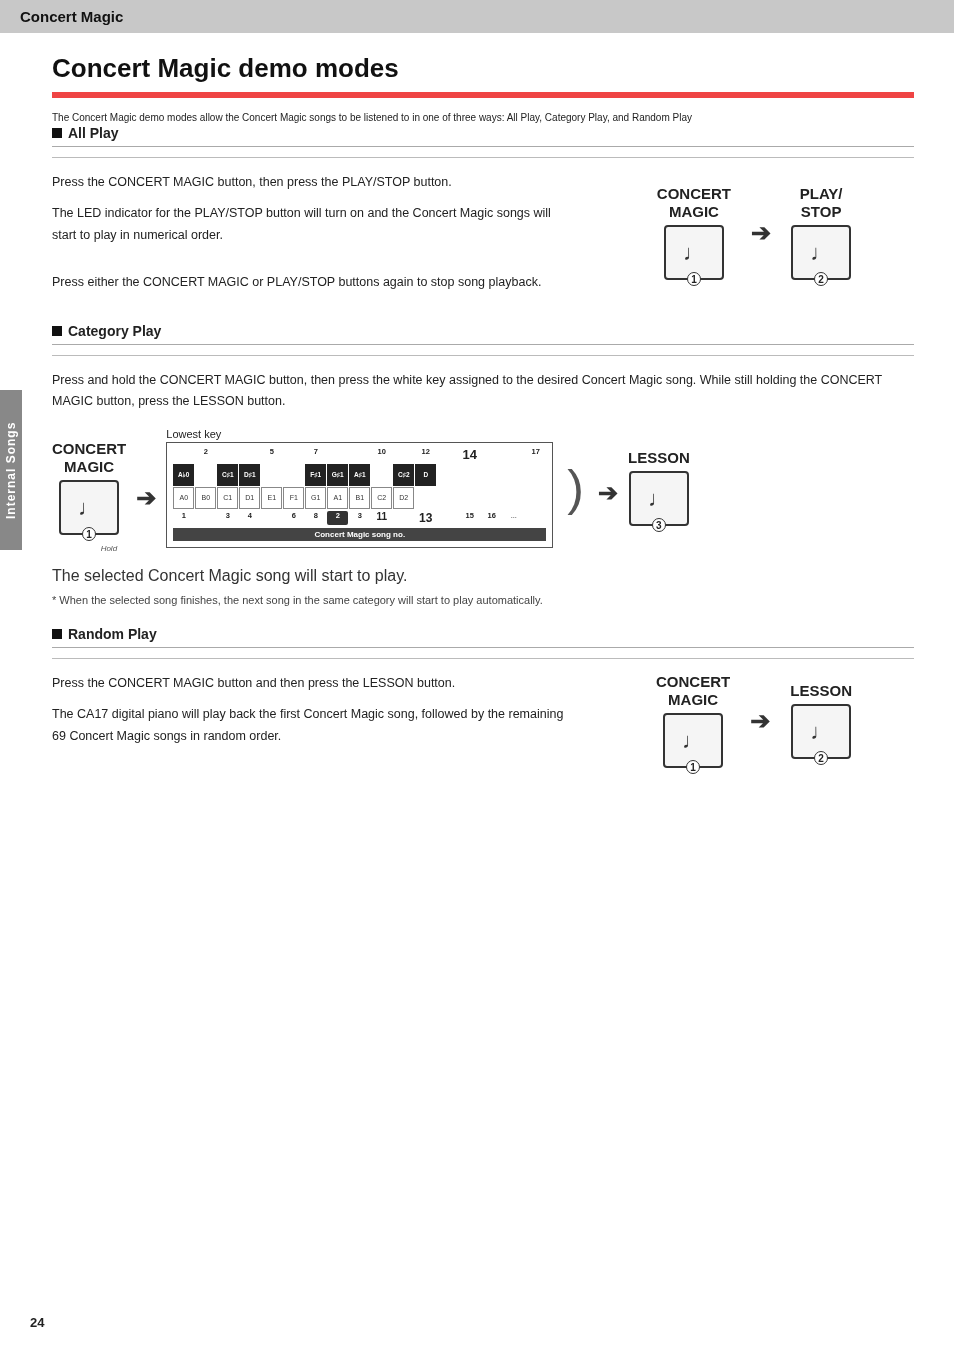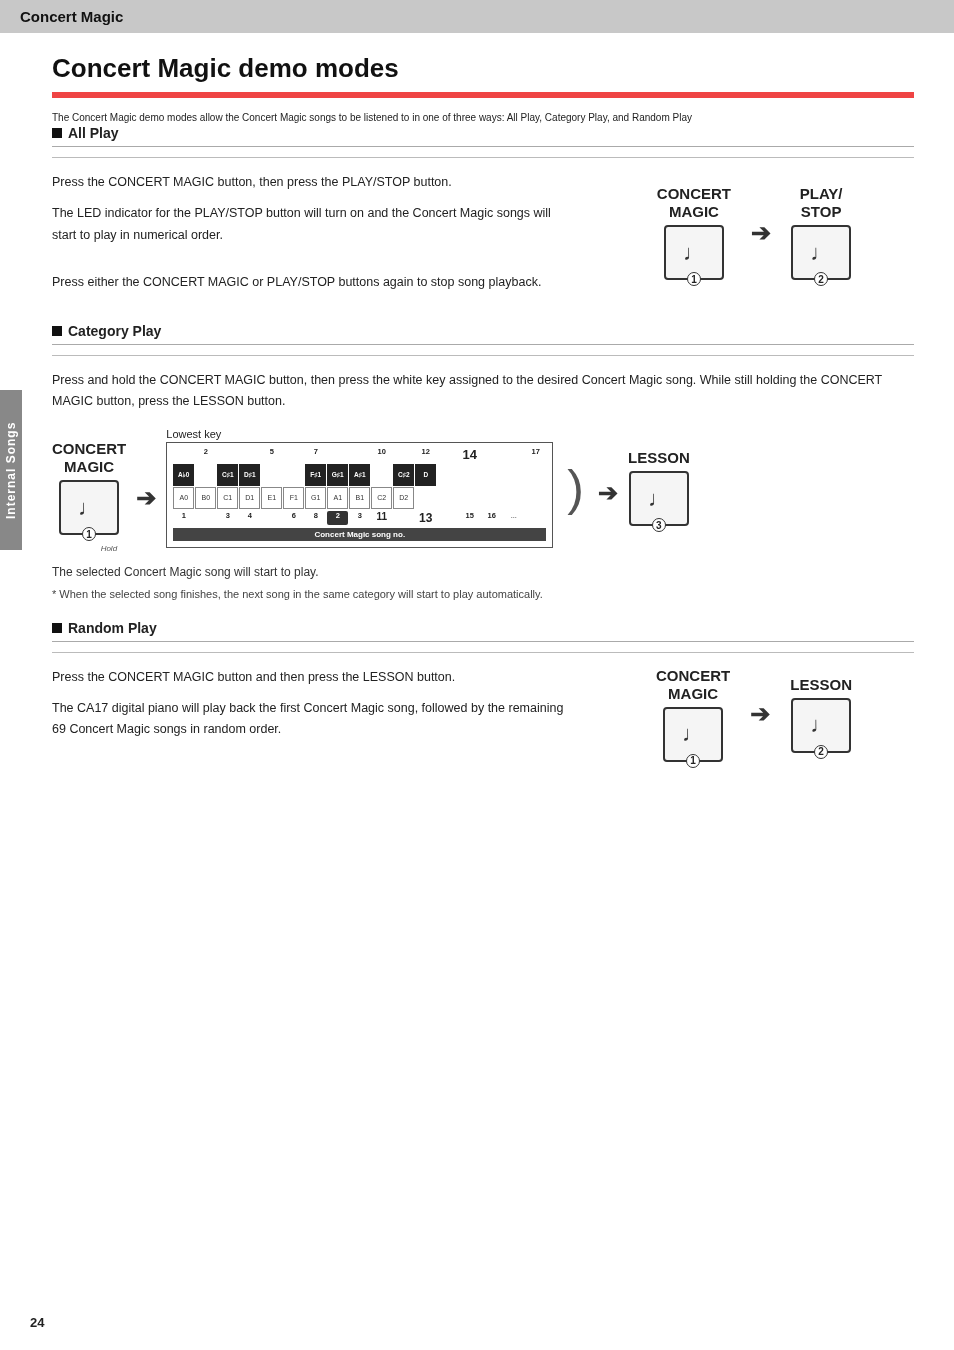--- a/index.html
+++ b/index.html
@@ -210,21 +210,21 @@
       font-weight: bold;
     }
     .bracket-right {
       font-size: 40px;
       color: #555;
       line-height: 1;
       margin: 0 2px;
     }
 
     .note-text {
-      font-size: 12px;
+      font-size: 16px;
       color: #333;
       margin-bottom: 6px;
       line-height: 1.6;
     }
     .asterisk-note {
       font-size: 11px;
       color: #444;
       margin-bottom: 20px;
     }
 

